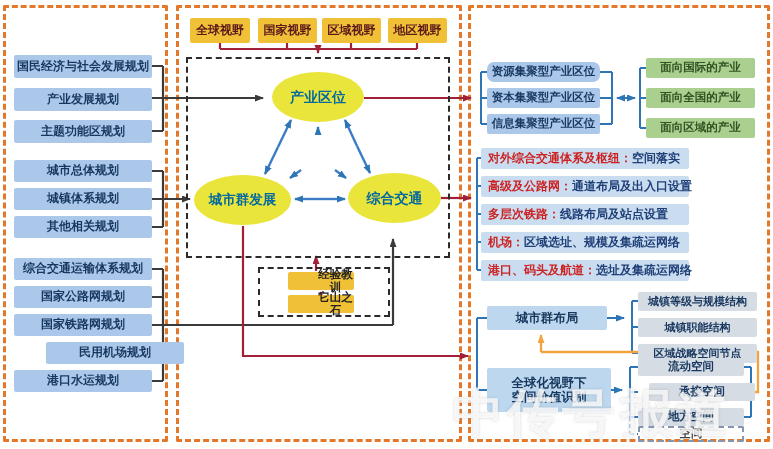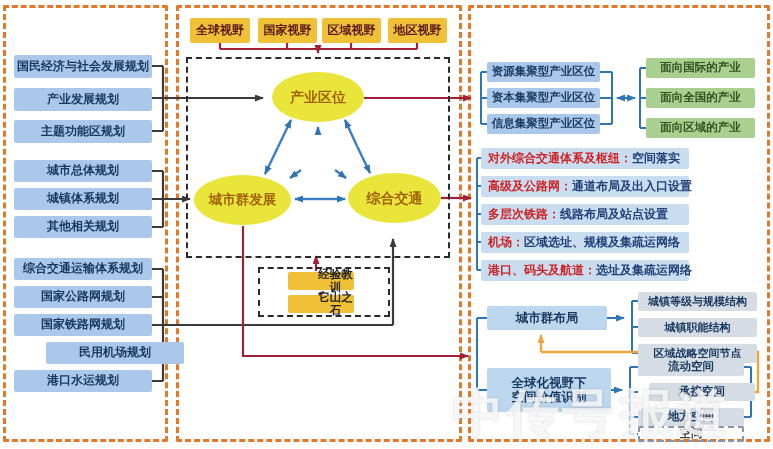--- a/index.html
+++ b/index.html
@@ -4,21 +4,21 @@
 <style>
   html,body{margin:0;padding:0;background:#ffffff;}
   .stage{position:relative;width:773px;height:449px;background:#ffffff;overflow:hidden;
          font-family:"Liberation Sans","DejaVu Sans",sans-serif;}
   .b{position:absolute;box-sizing:border-box;display:flex;align-items:center;justify-content:center;
      font-weight:bold;text-align:center;line-height:1.15;border-radius:2px;}
   .panel{position:absolute;box-sizing:border-box;border:3px dashed #E4782A;border-radius:2px;}
   .dashbox{position:absolute;box-sizing:border-box;border:2px dashed #2b2b2b;}
   .plan{background:#ABC8EA;color:#17375E;font-size:12px;}
   .view{background:#F0C137;color:#5A1A1A;font-size:12px;}
-  .ell{background:#EAE53A;color:#a16207;border-radius:50%;font-size:14px;}
+  .ell{background:#EAE53A;color:#0369a1;border-radius:50%;font-size:14px;}
   .det{background:#C9DCF0;font-size:12px;justify-content:flex-start;padding-left:7px;white-space:nowrap;}
   .det .lab{color:#CC2222;}
   .det .desc{color:#1F3F77;}
   .gray{background:#D6DCE4;color:#17375E;font-size:11px;}
   .green{background:#A9D08E;color:#2F5222;font-size:11.5px;}
   .bluebox{background:#ABC8EA;color:#17375E;font-size:11.5px;}
   .midblue{background:#BDD7EE;color:#17375E;font-size:12.5px;}
   .small-yellow{background:#F0C137;color:#222;font-size:11.5px;padding-left:29px;}
   svg.overlay{position:absolute;left:0;top:0;pointer-events:none;}
   .wm{position:absolute;left:452px;top:382px;width:321px;height:64px;display:flex;align-items:center;
@@ -127,21 +127,21 @@
 
   <div class="b ell" style="left:272px;top:72px;width:92px;height:50px;">产业区位</div>
   <div class="b ell" style="left:194px;top:175px;width:97px;height:50px;font-size:13.5px;">城市群发展</div>
   <div class="b ell" style="left:348px;top:173px;width:93px;height:50px;">综合交通</div>
 
 
   <div class="dashbox" style="left:258px;top:267px;width:132px;height:50px;"></div>
   <div class="b small-yellow" style="left:288px;top:272px;width:66px;height:18px;">经验教训</div>
   <div class="b small-yellow" style="left:288px;top:295px;width:66px;height:18px;">它山之石</div>
 
-  <div class="b bluebox" style="left:487px;top:62px;width:113px;height:20px;">资源集聚型产业区位</div>
+  <div class="b bluebox" style="left:487px;top:62px;width:113px;height:20px;border-radius:7px;">资源集聚型产业区位</div>
   <div class="b bluebox" style="left:487px;top:88px;width:113px;height:20px;">资本集聚型产业区位</div>
   <div class="b bluebox" style="left:487px;top:114px;width:113px;height:20px;">信息集聚型产业区位</div>
 
   <div class="b green" style="left:646px;top:58px;width:109px;height:20px;">面向国际的产业</div>
   <div class="b green" style="left:646px;top:88px;width:109px;height:20px;">面向全国的产业</div>
   <div class="b green" style="left:646px;top:118px;width:109px;height:20px;">面向区域的产业</div>
 
   <div class="b det" style="left:481px;top:148px;width:208px;height:21px;">
     <span class="lab">对外综合交通体系及枢纽：</span>
       <span class="desc">空间落实</span>

